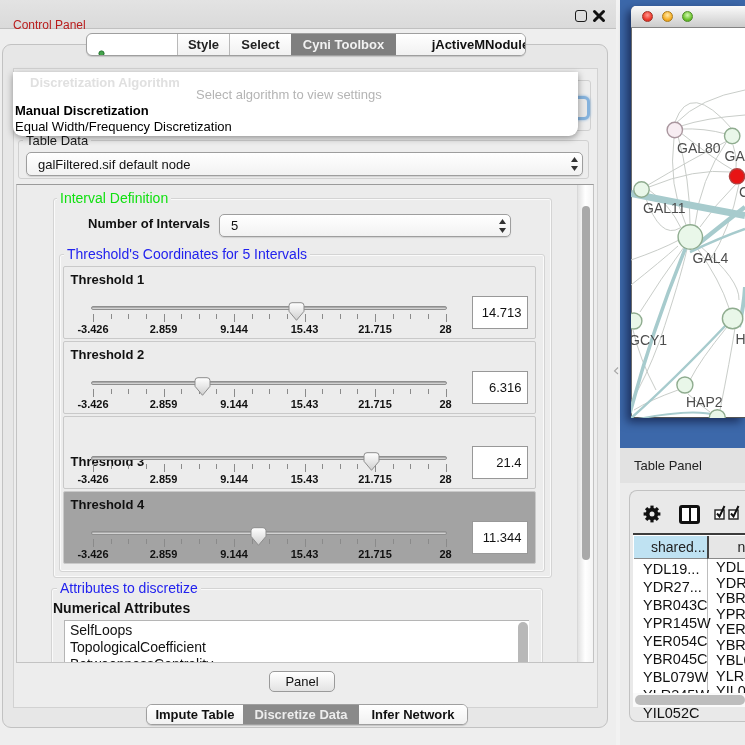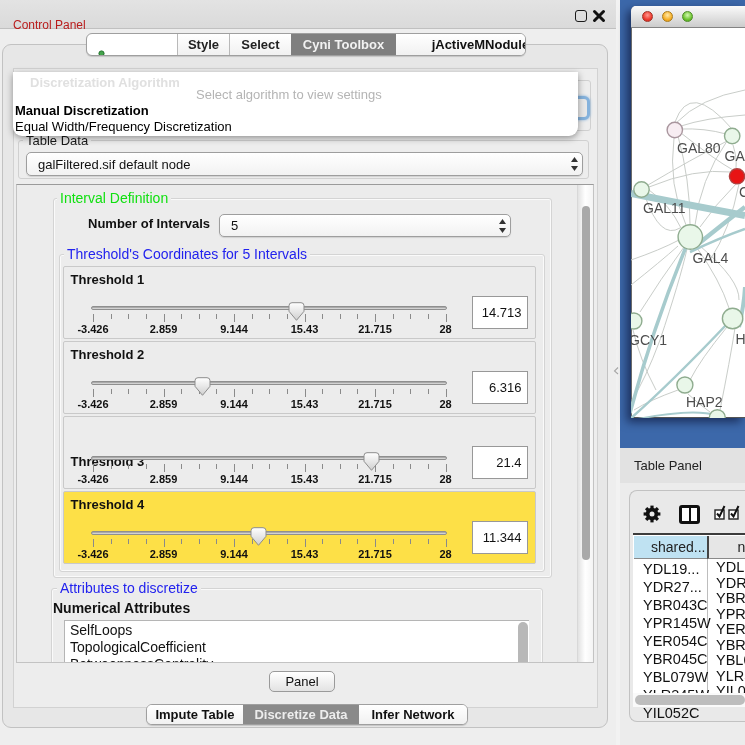--- a/index.html
+++ b/index.html
@@ -185,21 +185,21 @@
           <path d="M4 0.7 h9 a3 3 0 0 1 3 3 v5.6 l-7.5 9 -7.5 -9 v-5.6 a3 3 0 0 1 3 -3 z" fill="url(#tg2)" stroke="#8d8d8d"></path>
           <defs>
             <linearGradient id="tg2" x1="0" y1="0" x2="0" y2="1">
               <stop offset="0" stop-color="#ffffff"></stop>
               <stop offset="1" stop-color="#cfcfcf"></stop>
             </linearGradient>
           </defs>
         </svg>
       <div class="abs" style="left:408px;top:29px;width:56px;height:33px;background:#fff;border:1px solid #989898;font-size:13px;color:#111;text-align:right;line-height:31px;padding-right:5px;">21.4</div>
     </div>
-    <div class="abs" style="left:45.5px;top:306px;width:473px;height:73px;background:#fde047;border:1px solid #c9c9c9;border-radius:2px;">
+    <div class="abs" style="left:45.5px;top:306px;width:473px;height:73px;background:#a3a3a3;border:1px solid #c9c9c9;border-radius:2px;">
       <div class="abs" style="left:7px;top:5px;font-size:13px;font-weight:bold;color:#111;">Threshold 4</div>
       <div class="abs" style="left:27px;top:39px;width:356px;height:4px;border:1px solid #8f8f8f;border-radius:3px;background:linear-gradient(#aaaaaa 25%,#e6e6e6);"></div>
       <div class="abs" style="left:29.5px;top:47px;width:1px;height:8px;background:#8a8a8a;"></div>
         <div class="abs" style="left:47.1px;top:47px;width:1px;height:5px;background:#8a8a8a;"></div>
         <div class="abs" style="left:64.8px;top:47px;width:1px;height:5px;background:#8a8a8a;"></div>
         <div class="abs" style="left:82.4px;top:47px;width:1px;height:5px;background:#8a8a8a;"></div>
         <div class="abs" style="left:100.0px;top:47px;width:1px;height:8px;background:#8a8a8a;"></div>
         <div class="abs" style="left:117.6px;top:47px;width:1px;height:5px;background:#8a8a8a;"></div>
         <div class="abs" style="left:135.2px;top:47px;width:1px;height:5px;background:#8a8a8a;"></div>
         <div class="abs" style="left:152.9px;top:47px;width:1px;height:5px;background:#8a8a8a;"></div>

